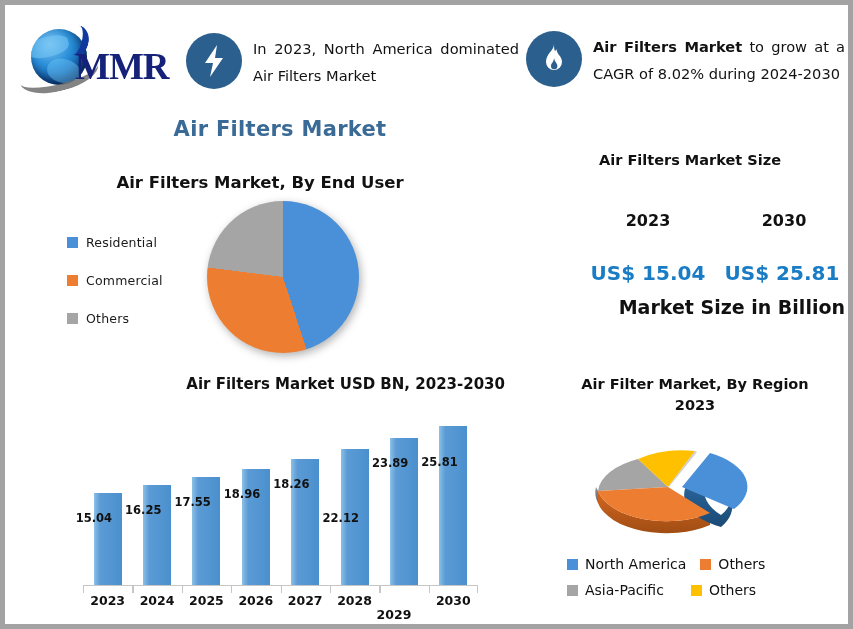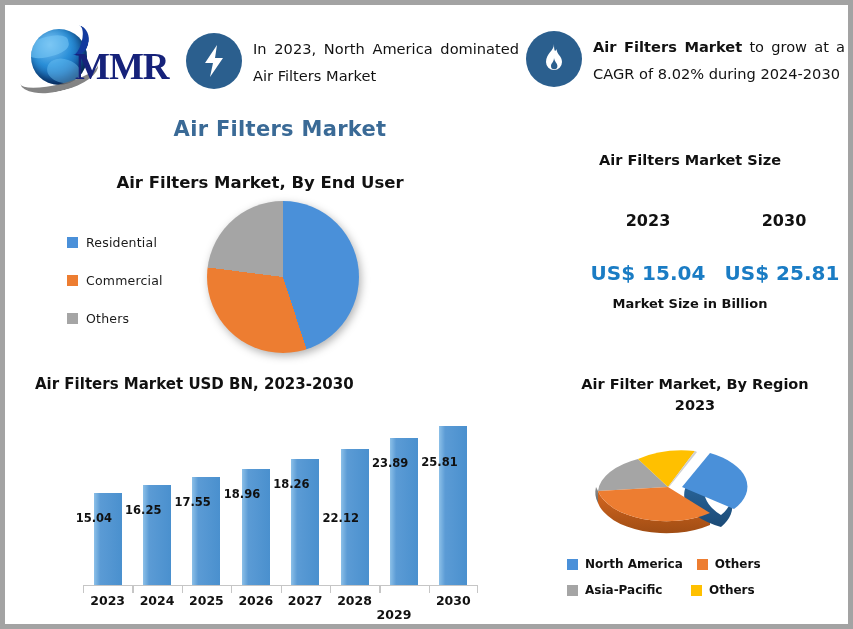--- a/index.html
+++ b/index.html
@@ -97,21 +97,21 @@
 
   #pie-enduser {
     position: absolute; left: 202px; top: 196px; width: 152px; height: 152px;
     border-radius: 50%;
     filter: drop-shadow(2px 3px 4px rgba(0,0,0,.30));
   }
 
   
   #bar-title {
     position: absolute; left: 30px; top: 370px; width: 470px;
-    text-align: left; font-size: 15px; font-weight: 700; color: #111;
+    text-align: right; font-size: 15px; font-weight: 700; color: #111;
   }
   #bar-area {
     position: absolute; left: 78px; top: 402px; width: 395px; height: 178px;
   }
   .bar-col {
     position: absolute; bottom: 0; width: 28px;
     background: linear-gradient(to right, #8cc0e8 0%, #5b9bd5 22%, #4a90ce 100%);
   }
   .bar-val {
     position: absolute;
@@ -141,38 +141,38 @@
     font-size: 16px; font-weight: 700; color: #111;
   }
   .ms-val {
     position: absolute; top: 256px; width: 130px; text-align: center;
     font-size: 20px; font-weight: 700; color: #1a7cc4;
   }
   #ms-y1 { left: 588px; } #ms-y2 { left: 724px; }
   #ms-v1 { left: 578px; } #ms-v2 { left: 712px; }
   #ms-sub {
     position: absolute; left: 530px; top: 291px; width: 310px;
-    text-align: center; font-size: 13px; font-weight: 700; color: #111;
+    text-align: right; font-size: 19px; font-weight: 700; color: #111;
   }
 
   
   #region-title {
     position: absolute; left: 540px; top: 369px; width: 300px;
     text-align: center; font-size: 14.5px; font-weight: 700; color: #111;
     line-height: 21px;
   }
   #region-chart { position: absolute; left: 575px; top: 424px; width: 230px; height: 112px; }
 
   #region-legend {
     position: absolute; left: 562px; top: 546px; width: 280px;
   }
   .rl-row { display: flex; height: 26px; align-items: center; }
   .rl-item { display: flex; align-items: center; }
   .rl-sw { width: 11px; height: 11px; margin-right: 7px; }
-  .rl-lb { font-size: 12px; font-weight: 700; color: #111; }
+  .rl-lb { font-size: 14px; font-weight: 400; color: #111; }
 </style>
 </head>
 <body>
 
 <div id="frame">
 
   <div id="header">
 
     <div id="logo">
       <div class="globe"></div>

